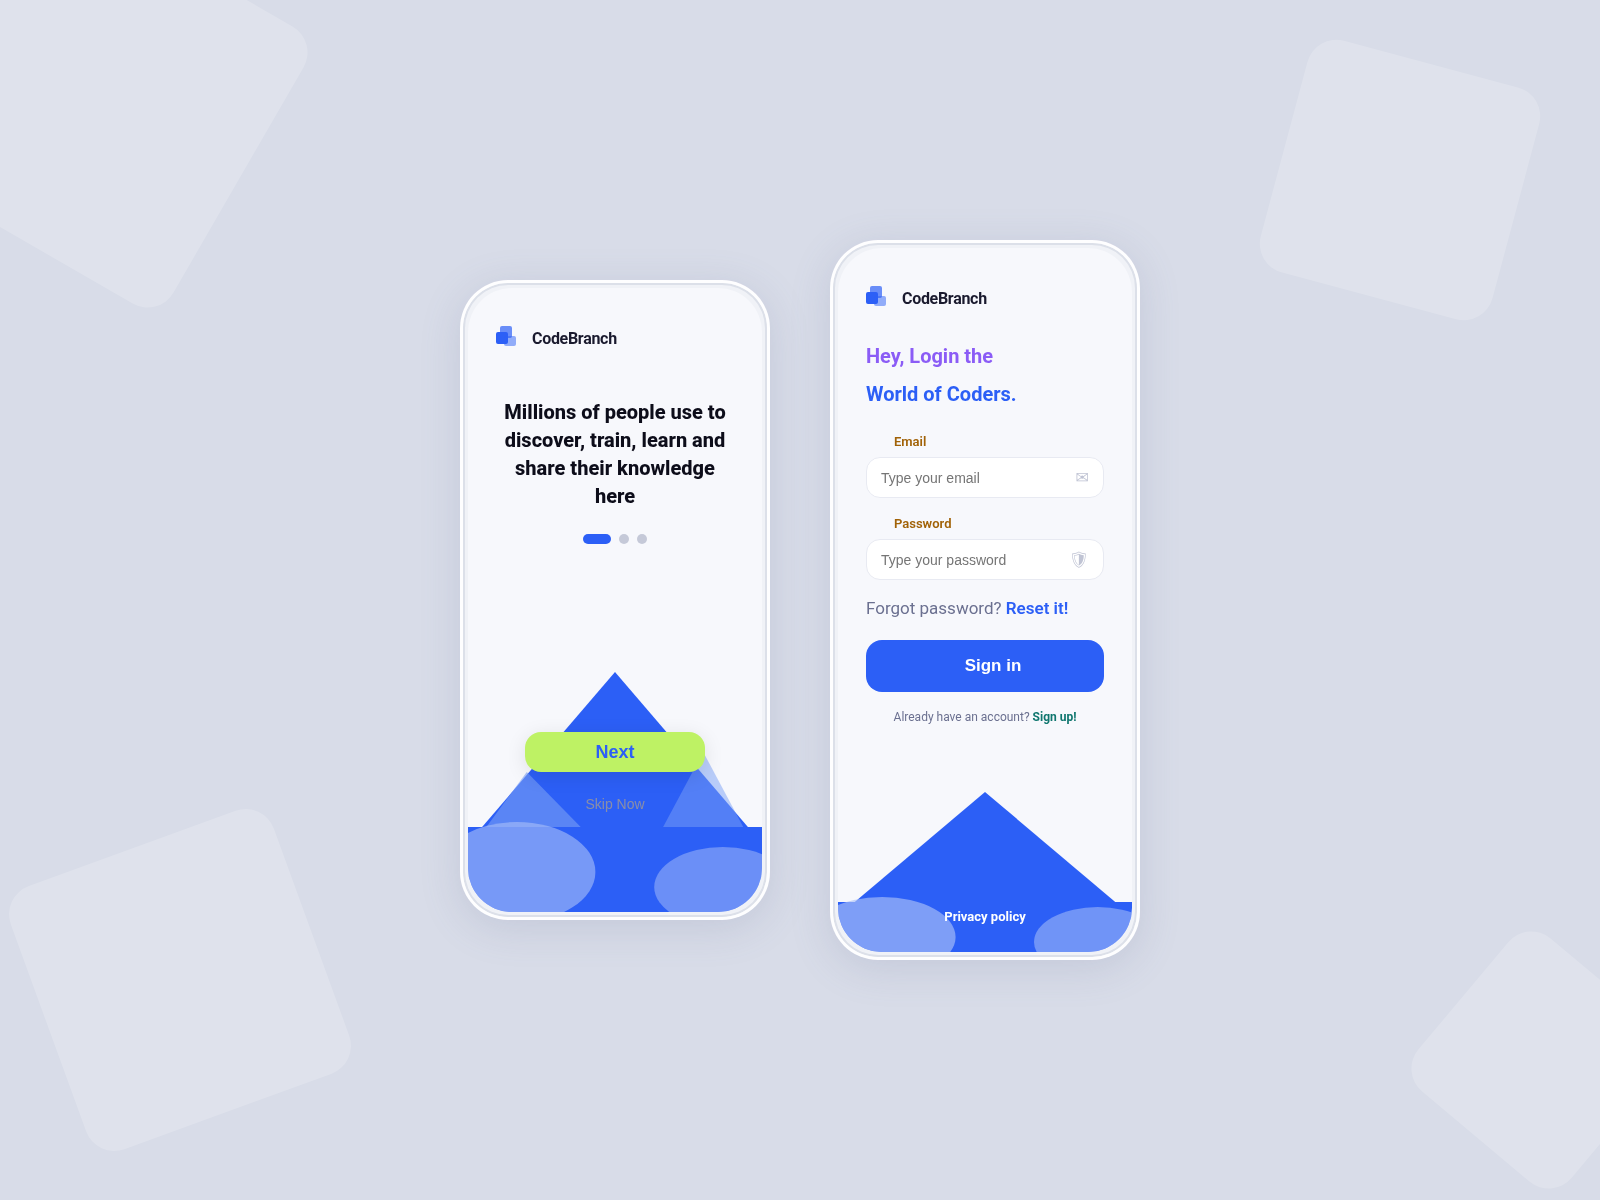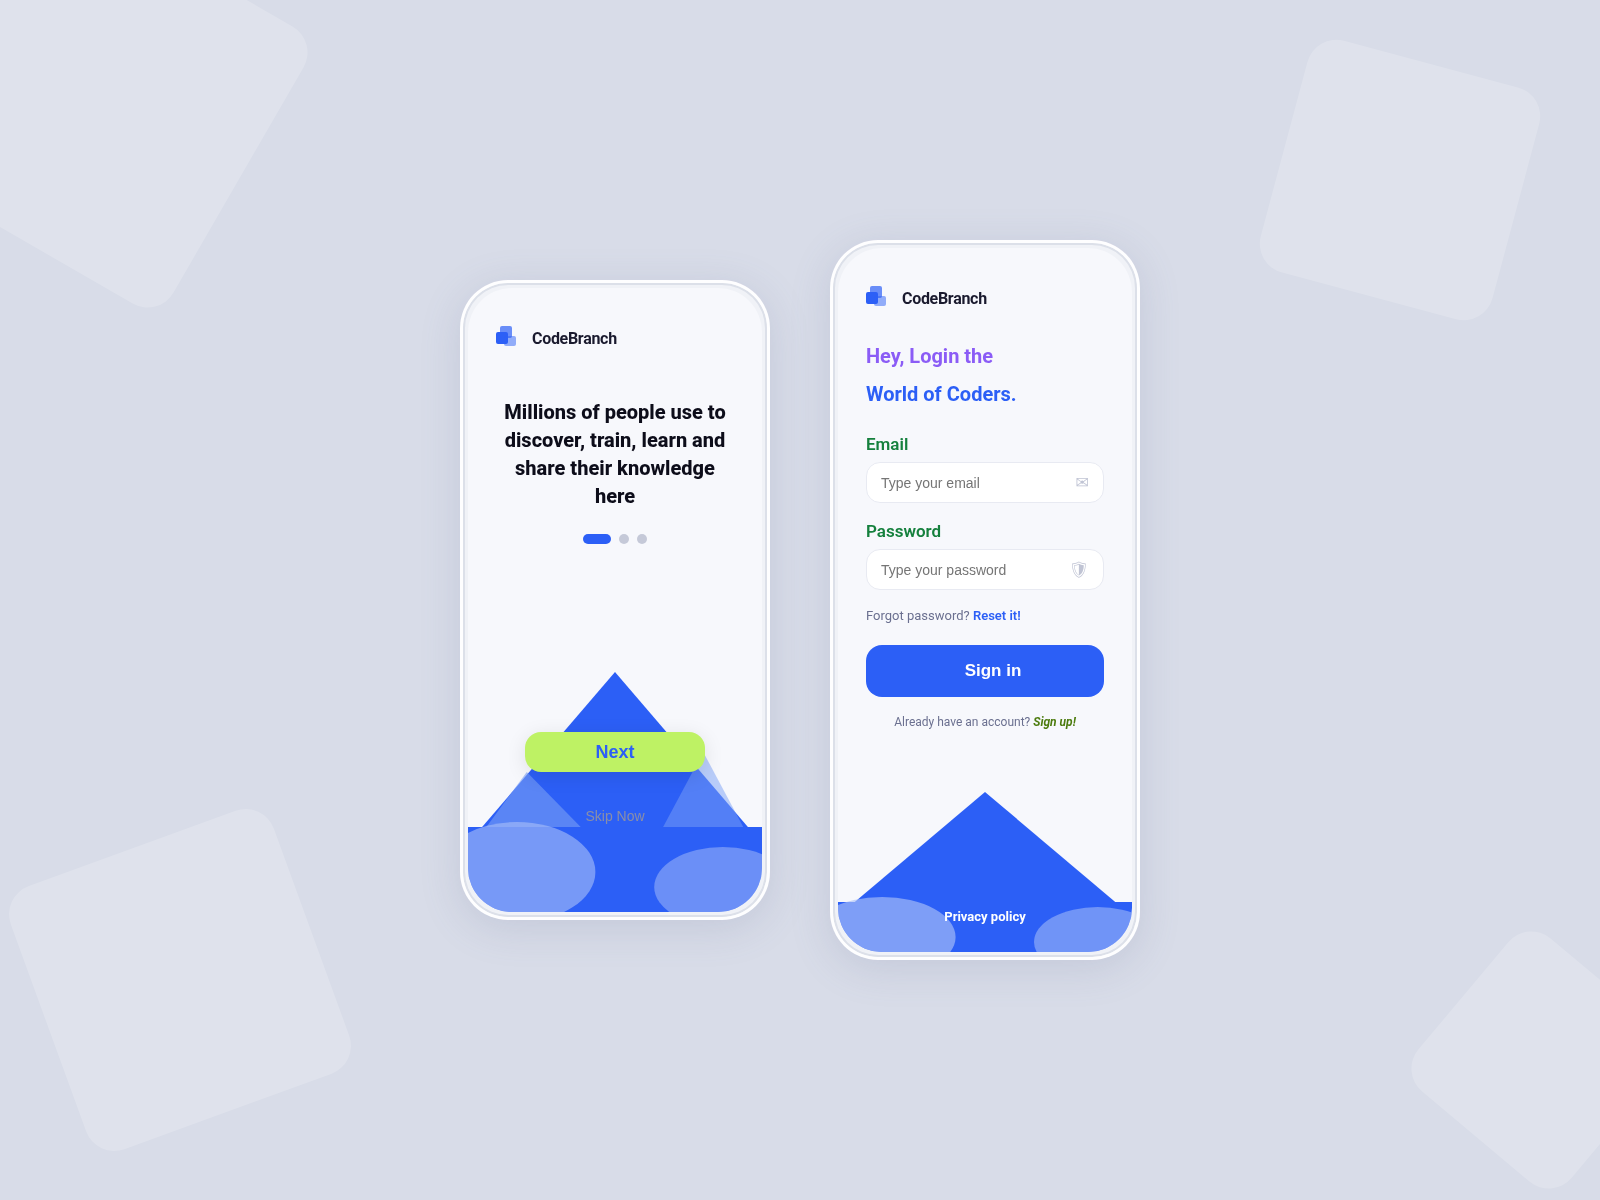--- a/index.html
+++ b/index.html
@@ -146,21 +146,21 @@
       font-size: 18px;
       font-weight: 700;
       color: #2c5ff6;
       cursor: pointer;
       box-shadow: 0 4px 20px rgba(0,0,0,0.10);
       z-index: 10;
     }
 
     .skip-btn {
       position: absolute;
-      bottom: 88px;
+      bottom: 100px;
       left: 50%;
       transform: translateX(-50%);
       background: none;
       border: none;
       font-size: 14px;
       color: #8a8ea8;
       cursor: pointer;
       z-index: 10;
       white-space: nowrap;
     }
@@ -188,24 +188,25 @@
 
     .login-headline .world {
       font-size: 20px;
       font-weight: 700;
       color: #2c5ff6;
       display: block;
       margin-top: 14px;
     }
 
     .field-label {
-      font-size: 17px;
+      font-size: 13px;
       font-weight: 600;
-      color: #15803d;
+      color: #a16207;
       margin-bottom: 8px;
+      margin-left: 28px;
     }
 
     .input-wrap {
       background: #fff;
       border-radius: 14px;
       border: 1.5px solid #e8eaf2;
       display: flex;
       align-items: center;
       padding: 0 14px;
       height: 41px;
@@ -220,21 +221,21 @@
       color: #9aa0b8;
       outline: none;
     }
 
     .input-icon {
       color: #c0c4d4;
       font-size: 16px;
     }
 
     .forgot-row {
-      font-size: 13px;
+      font-size: 17px;
       color: #6b7090;
       margin-bottom: 22px;
     }
 
     .forgot-row a {
       color: #2c5ff6;
       text-decoration: none;
       font-weight: 600;
     }
 
@@ -253,24 +254,23 @@
     }
 
     .account-row {
       font-size: 12px;
       color: #6b7090;
       text-align: center;
       margin-bottom: 10px;
     }
 
     .account-row a {
-      color: #4d7c0f;
+      color: #0f766e;
       text-decoration: none;
       font-weight: 700;
-      font-style: italic;
     }
 
     
     .mountain-area-2 {
       position: absolute;
       bottom: 0;
       left: 0;
       right: 0;
       height: 160px;
     }

